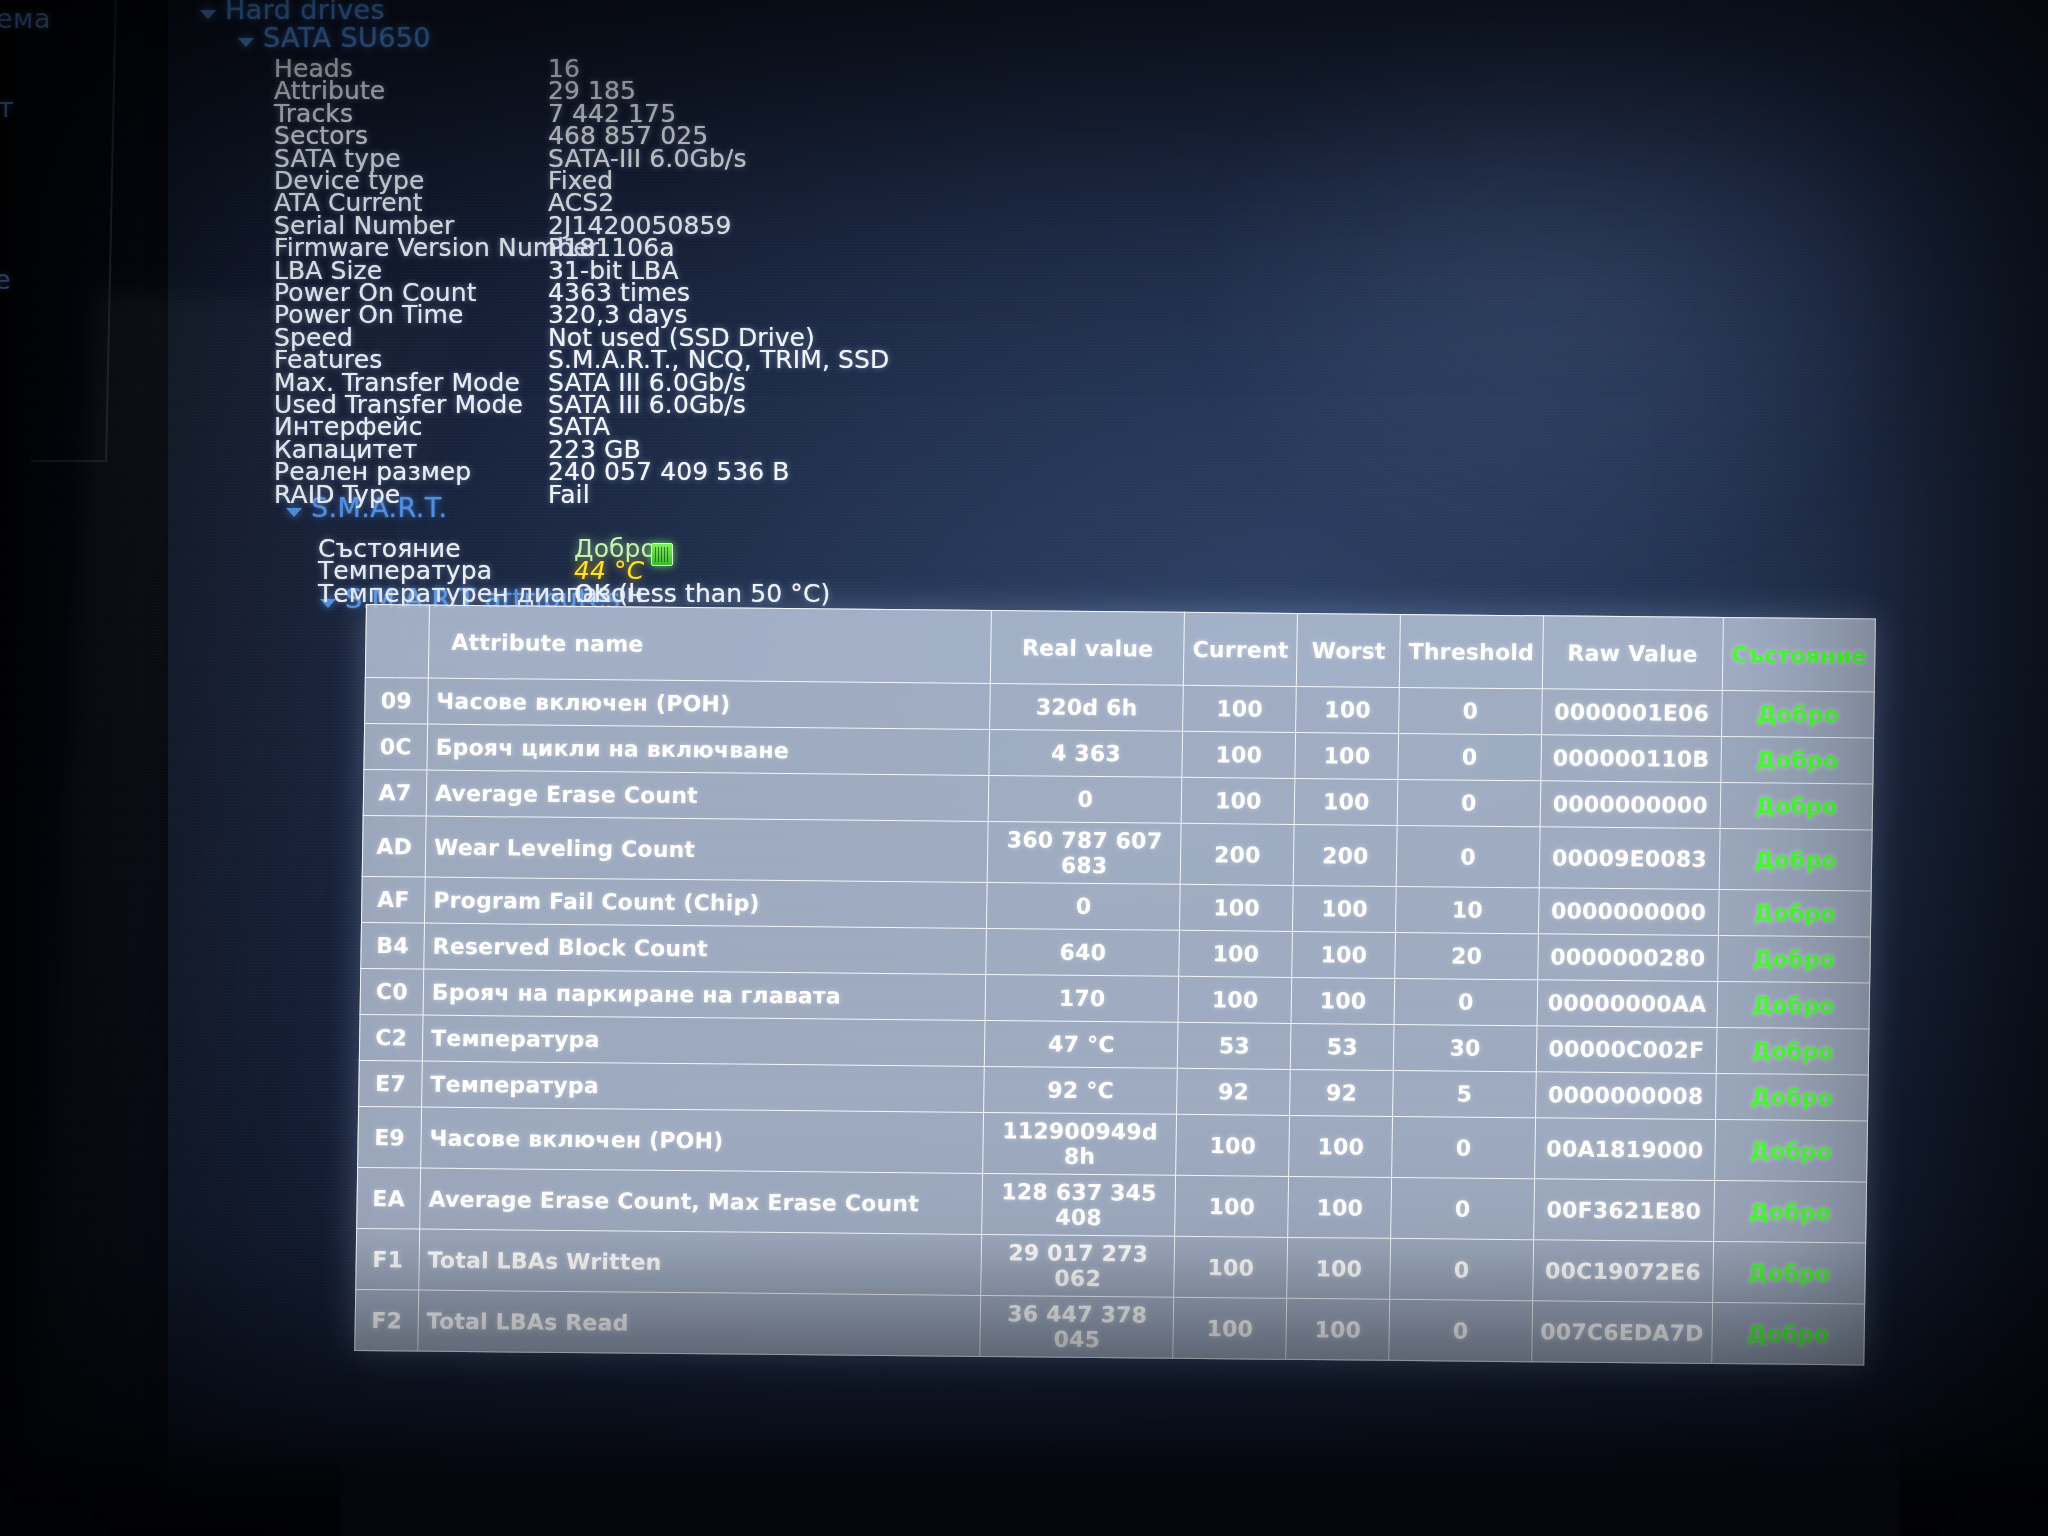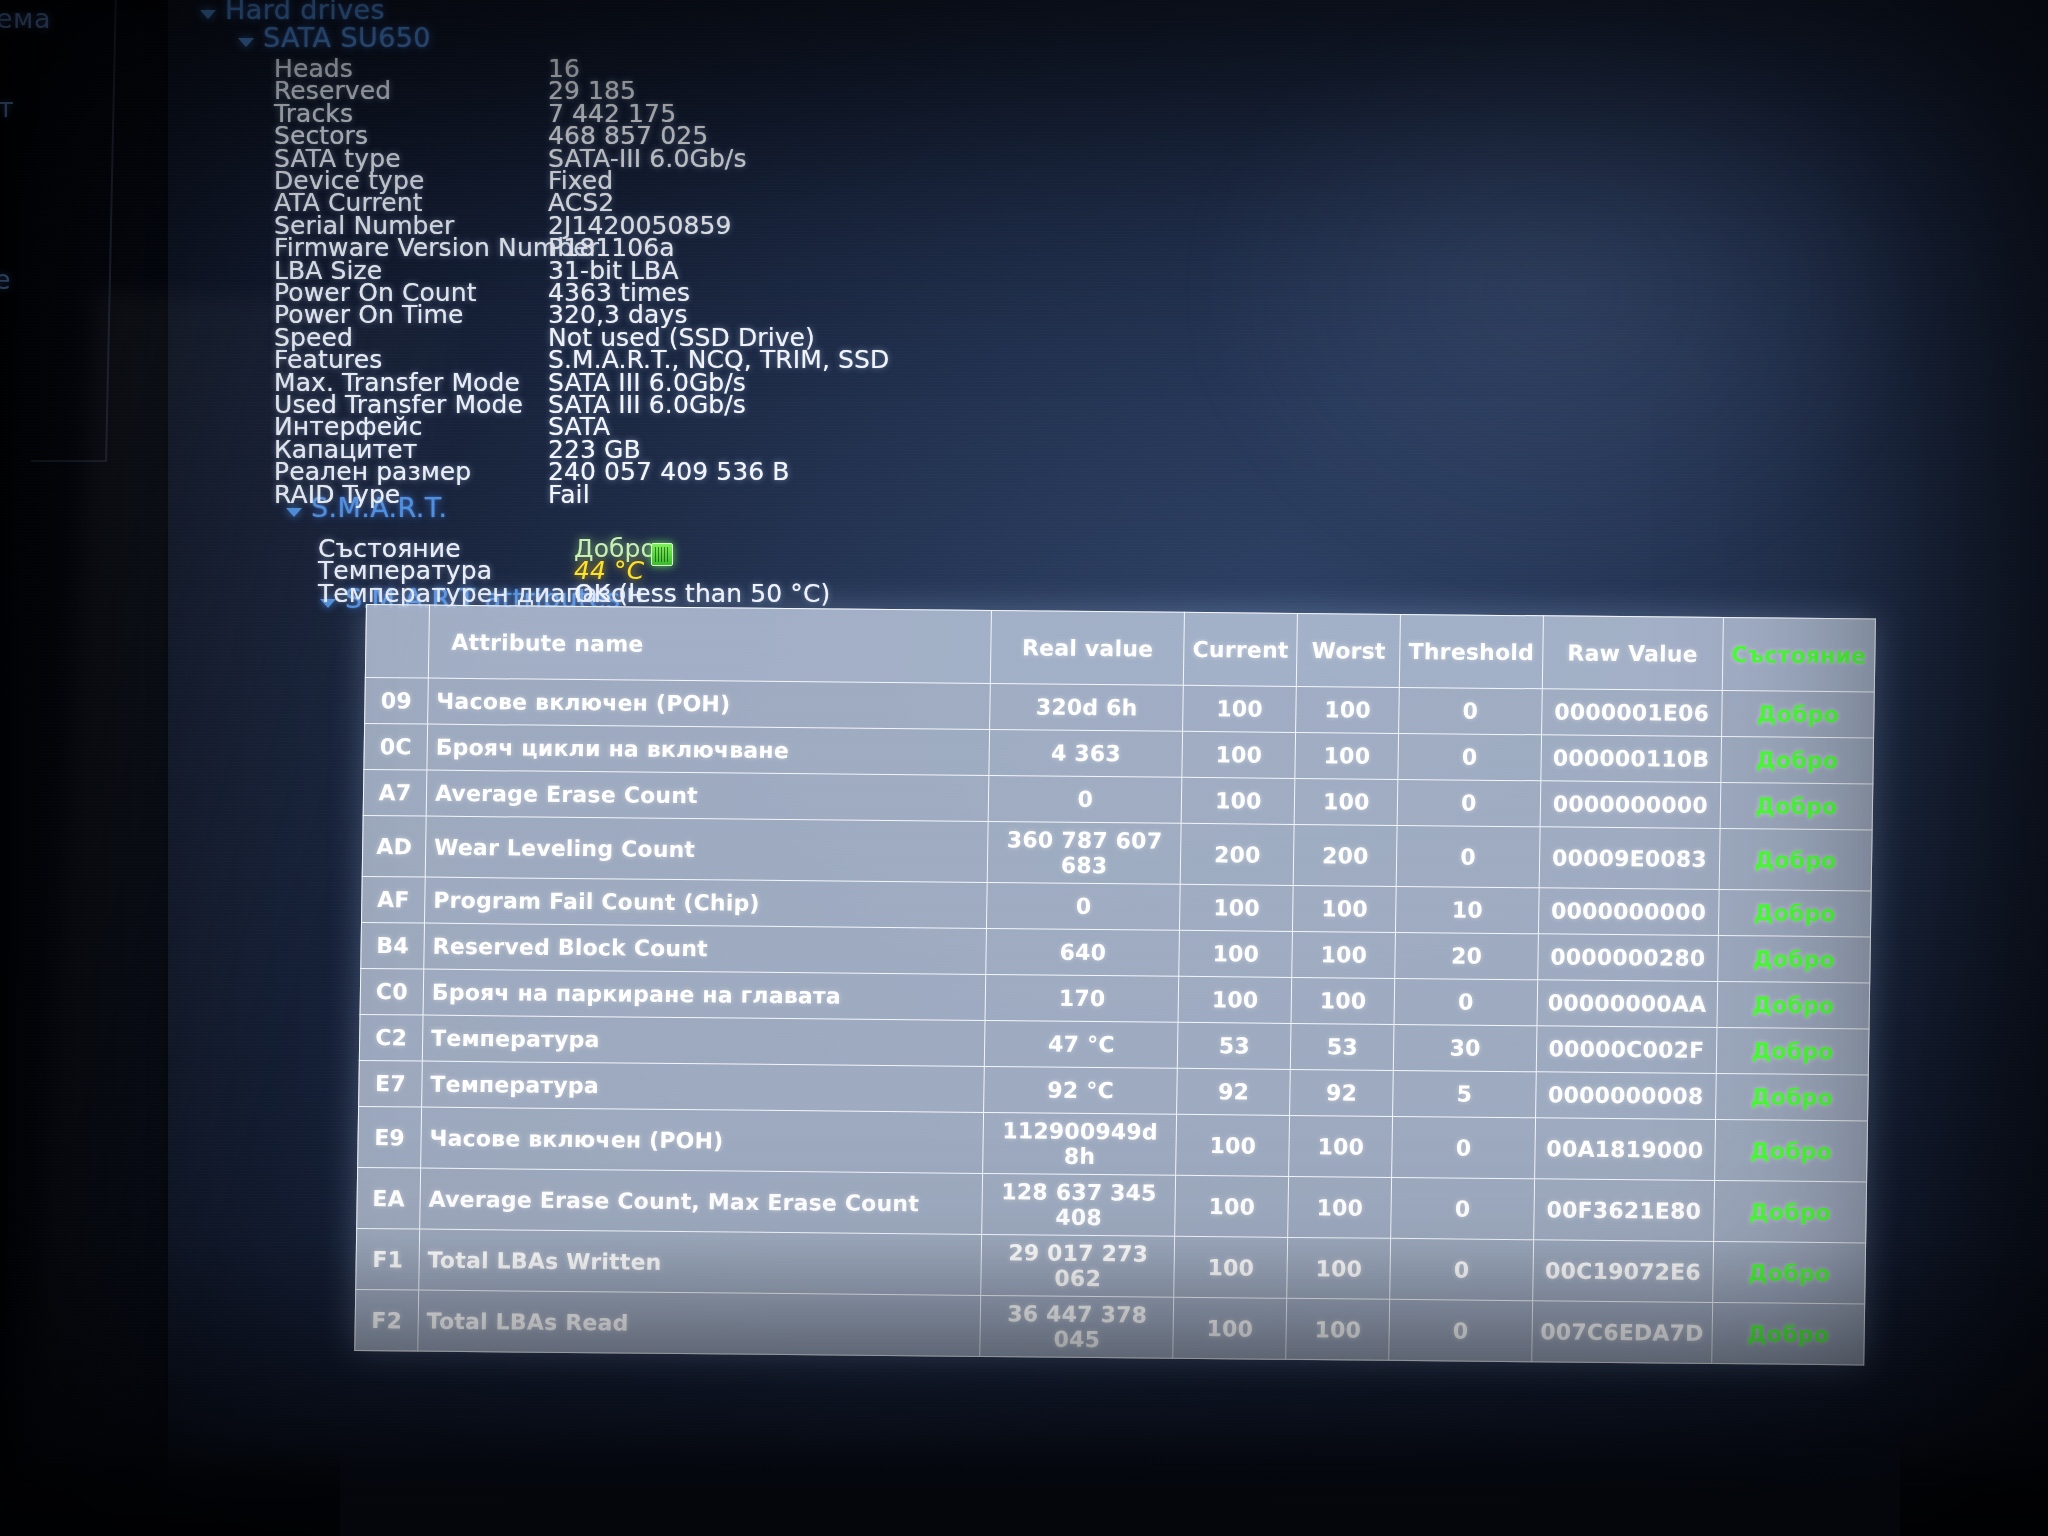--- a/index.html
+++ b/index.html
@@ -173,21 +173,21 @@
     <span class="tw"></span><span class="node-link">S.M.A.R.T attributes</span>
   </div>
 </div>
 
 <div id="props">
     <div class="prow" style="top: 8px; left: 274px;">
       <span class="pk">Heads</span>
       <span class="pv">16</span>
     </div>
     <div class="prow" style="top: 30.4px; left: 274px;">
-      <span class="pk">Reserved</span>
+      <span class="pk">Attribute</span>
       <span class="pv">29 185</span>
     </div>
     <div class="prow" style="top: 52.8px; left: 274px;">
       <span class="pk">Tracks</span>
       <span class="pv">7 442 175</span>
     </div>
     <div class="prow" style="top: 75.2px; left: 274px;">
       <span class="pk">Sectors</span>
       <span class="pv">468 857 025</span>
     </div>

